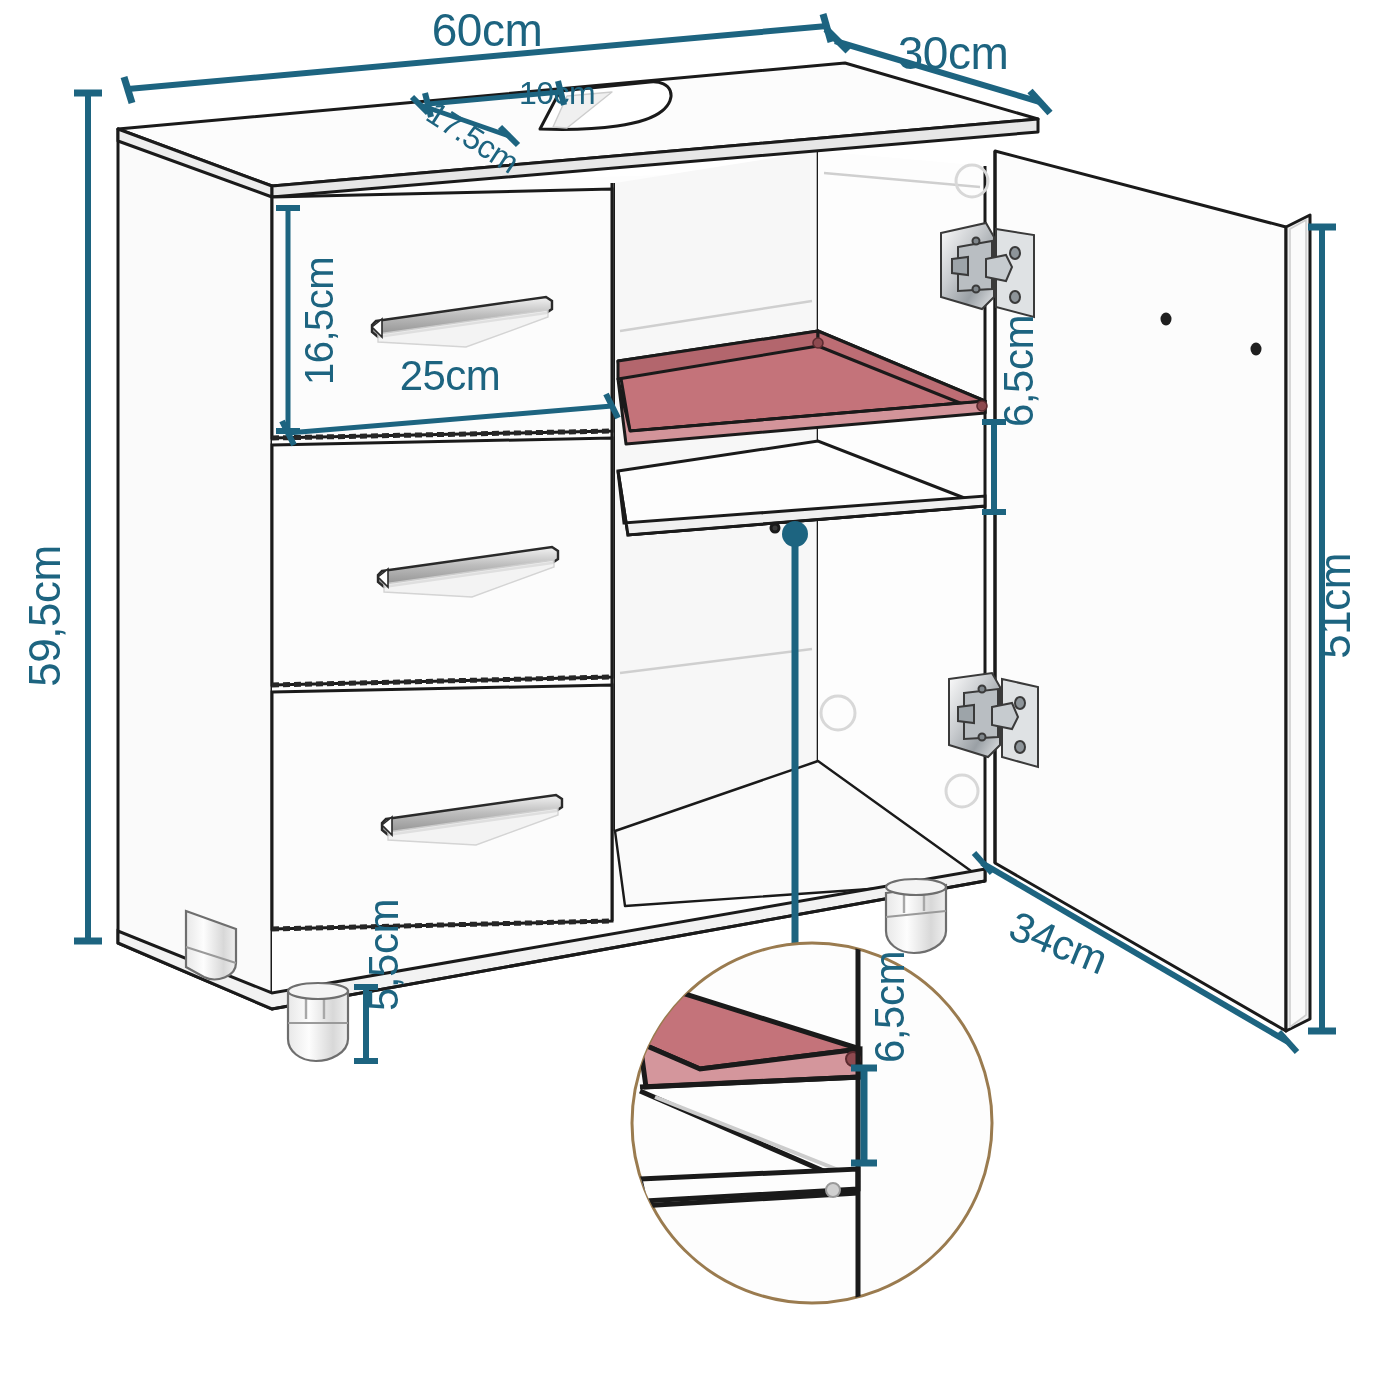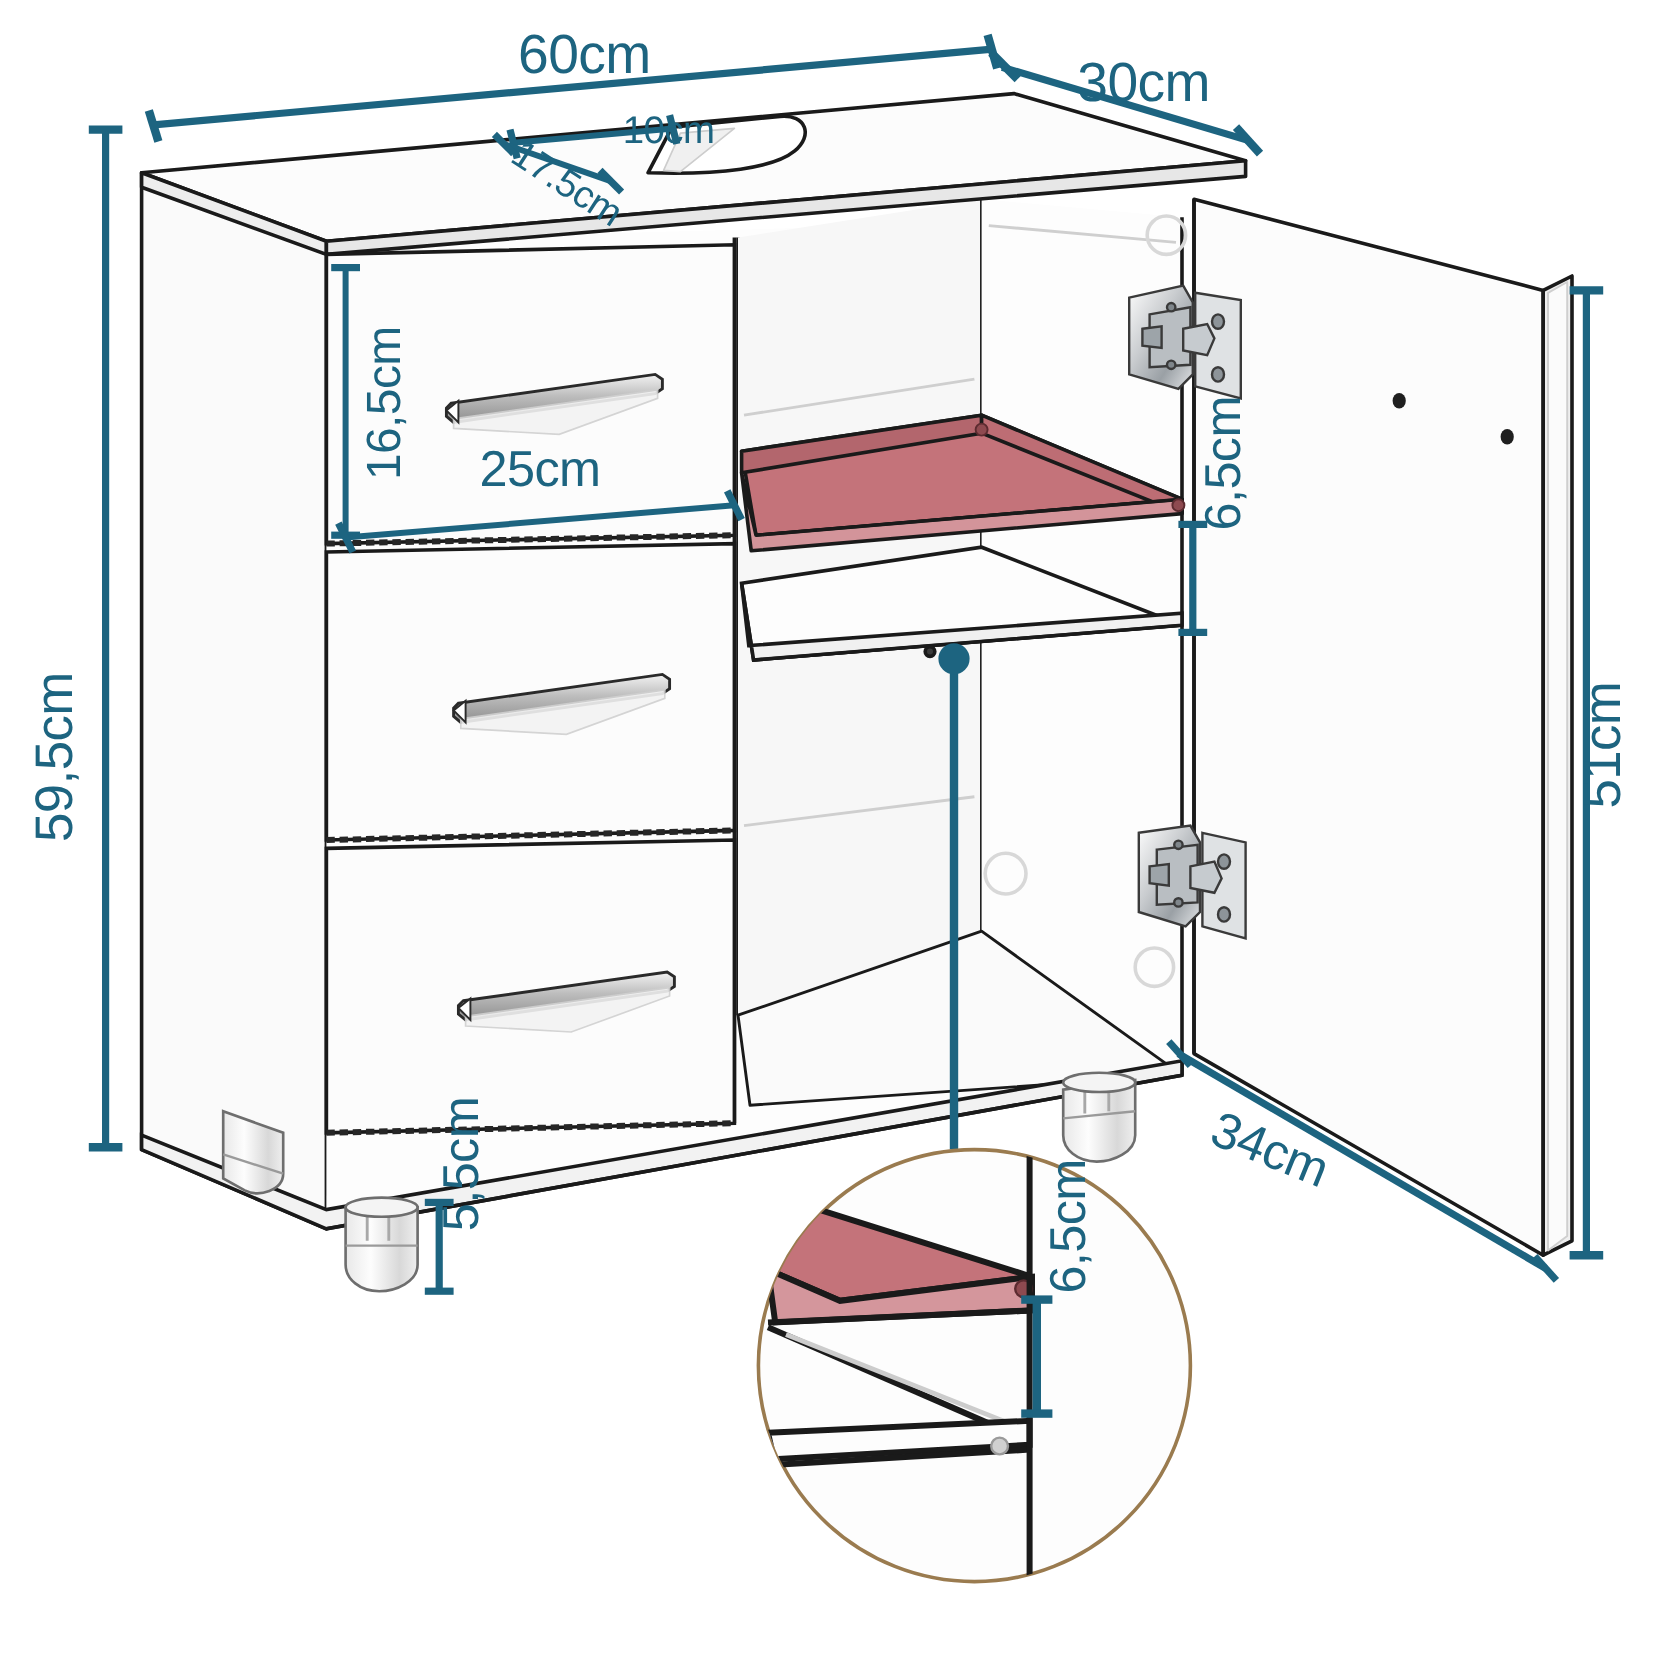--- a/index.html
+++ b/index.html
@@ -1,18 +1,18 @@
 <!DOCTYPE html>
 <html><head>
 <meta charset="utf-8">
 <style>
   html,body{margin:0;padding:0;background:#ffffff;}
   body{width:1400px;height:1400px;position:relative;overflow:hidden;
        font-family:"Liberation Sans", sans-serif;}
-  #stage{position:absolute;left:0;top:16px;width:1400px;height:1152px;}
+  #stage{position:absolute;left:0;top:1px;width:1400px;height:1152px;}
   svg{position:absolute;left:0;top:0;width:1400px;height:1400px;}
   .dimtxt{
     fill:#1d6480;
     font-family:"Liberation Sans", sans-serif;
     font-weight:400;
     letter-spacing:-0.5px;
   }
 </style>
 </head>
 <body>

